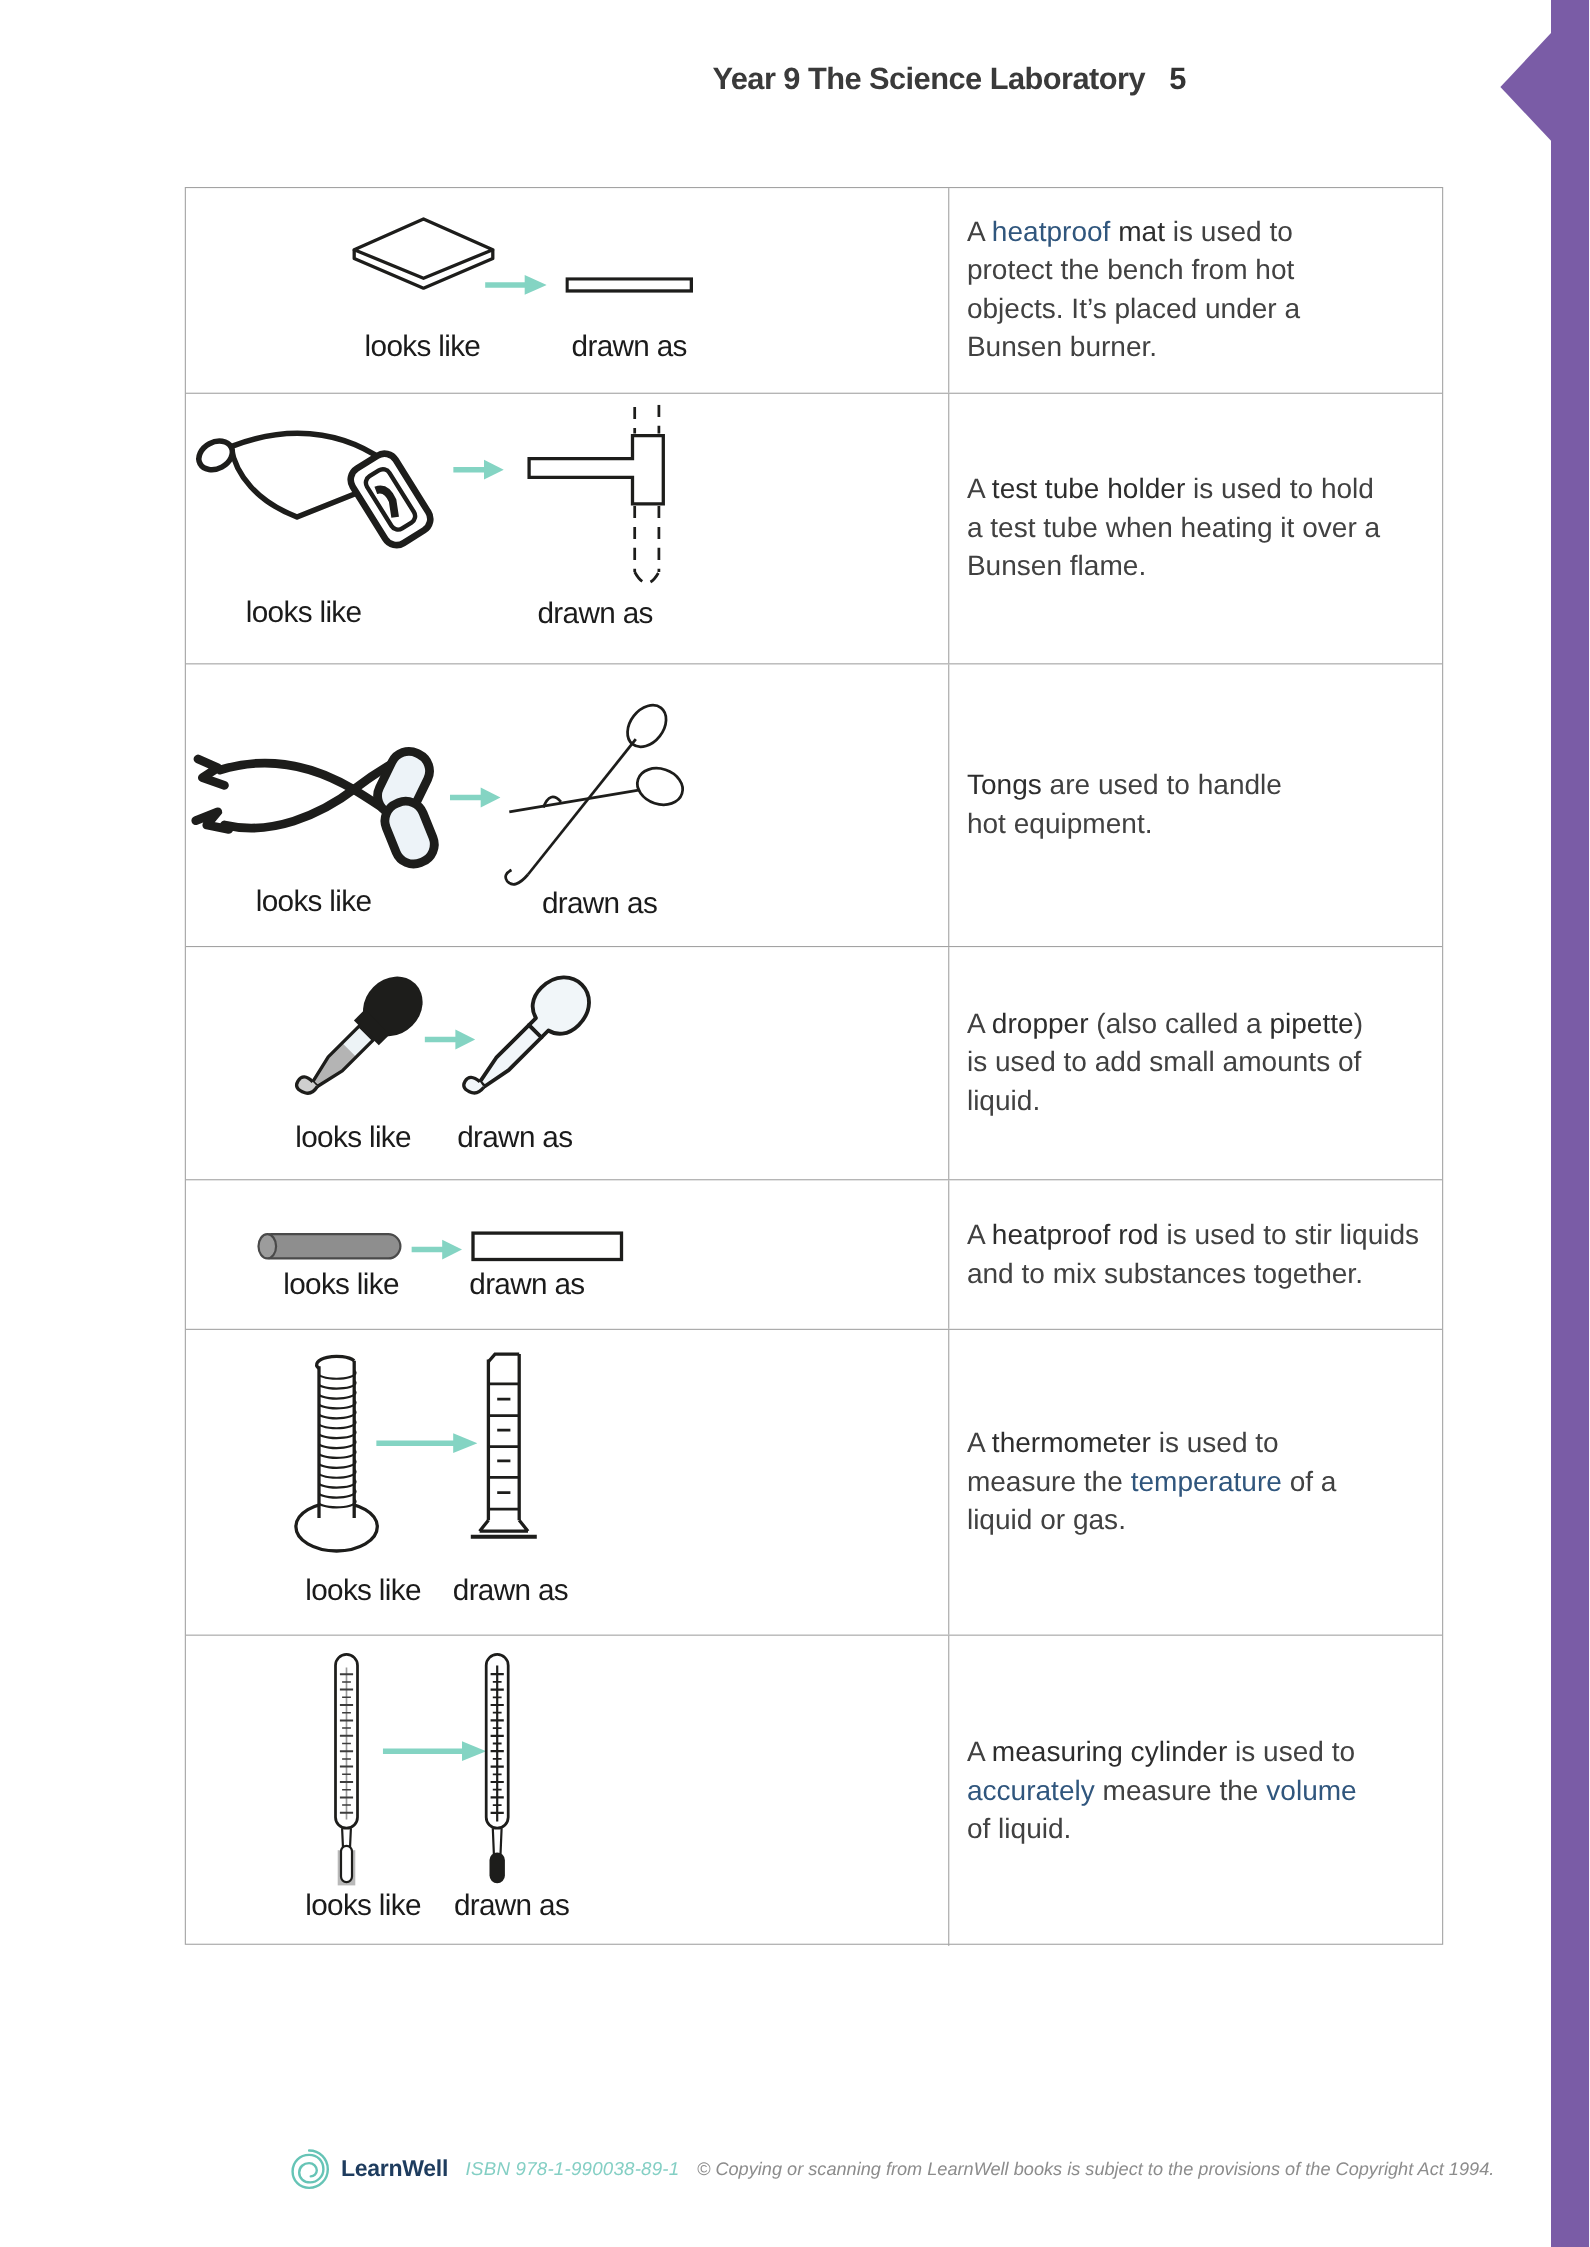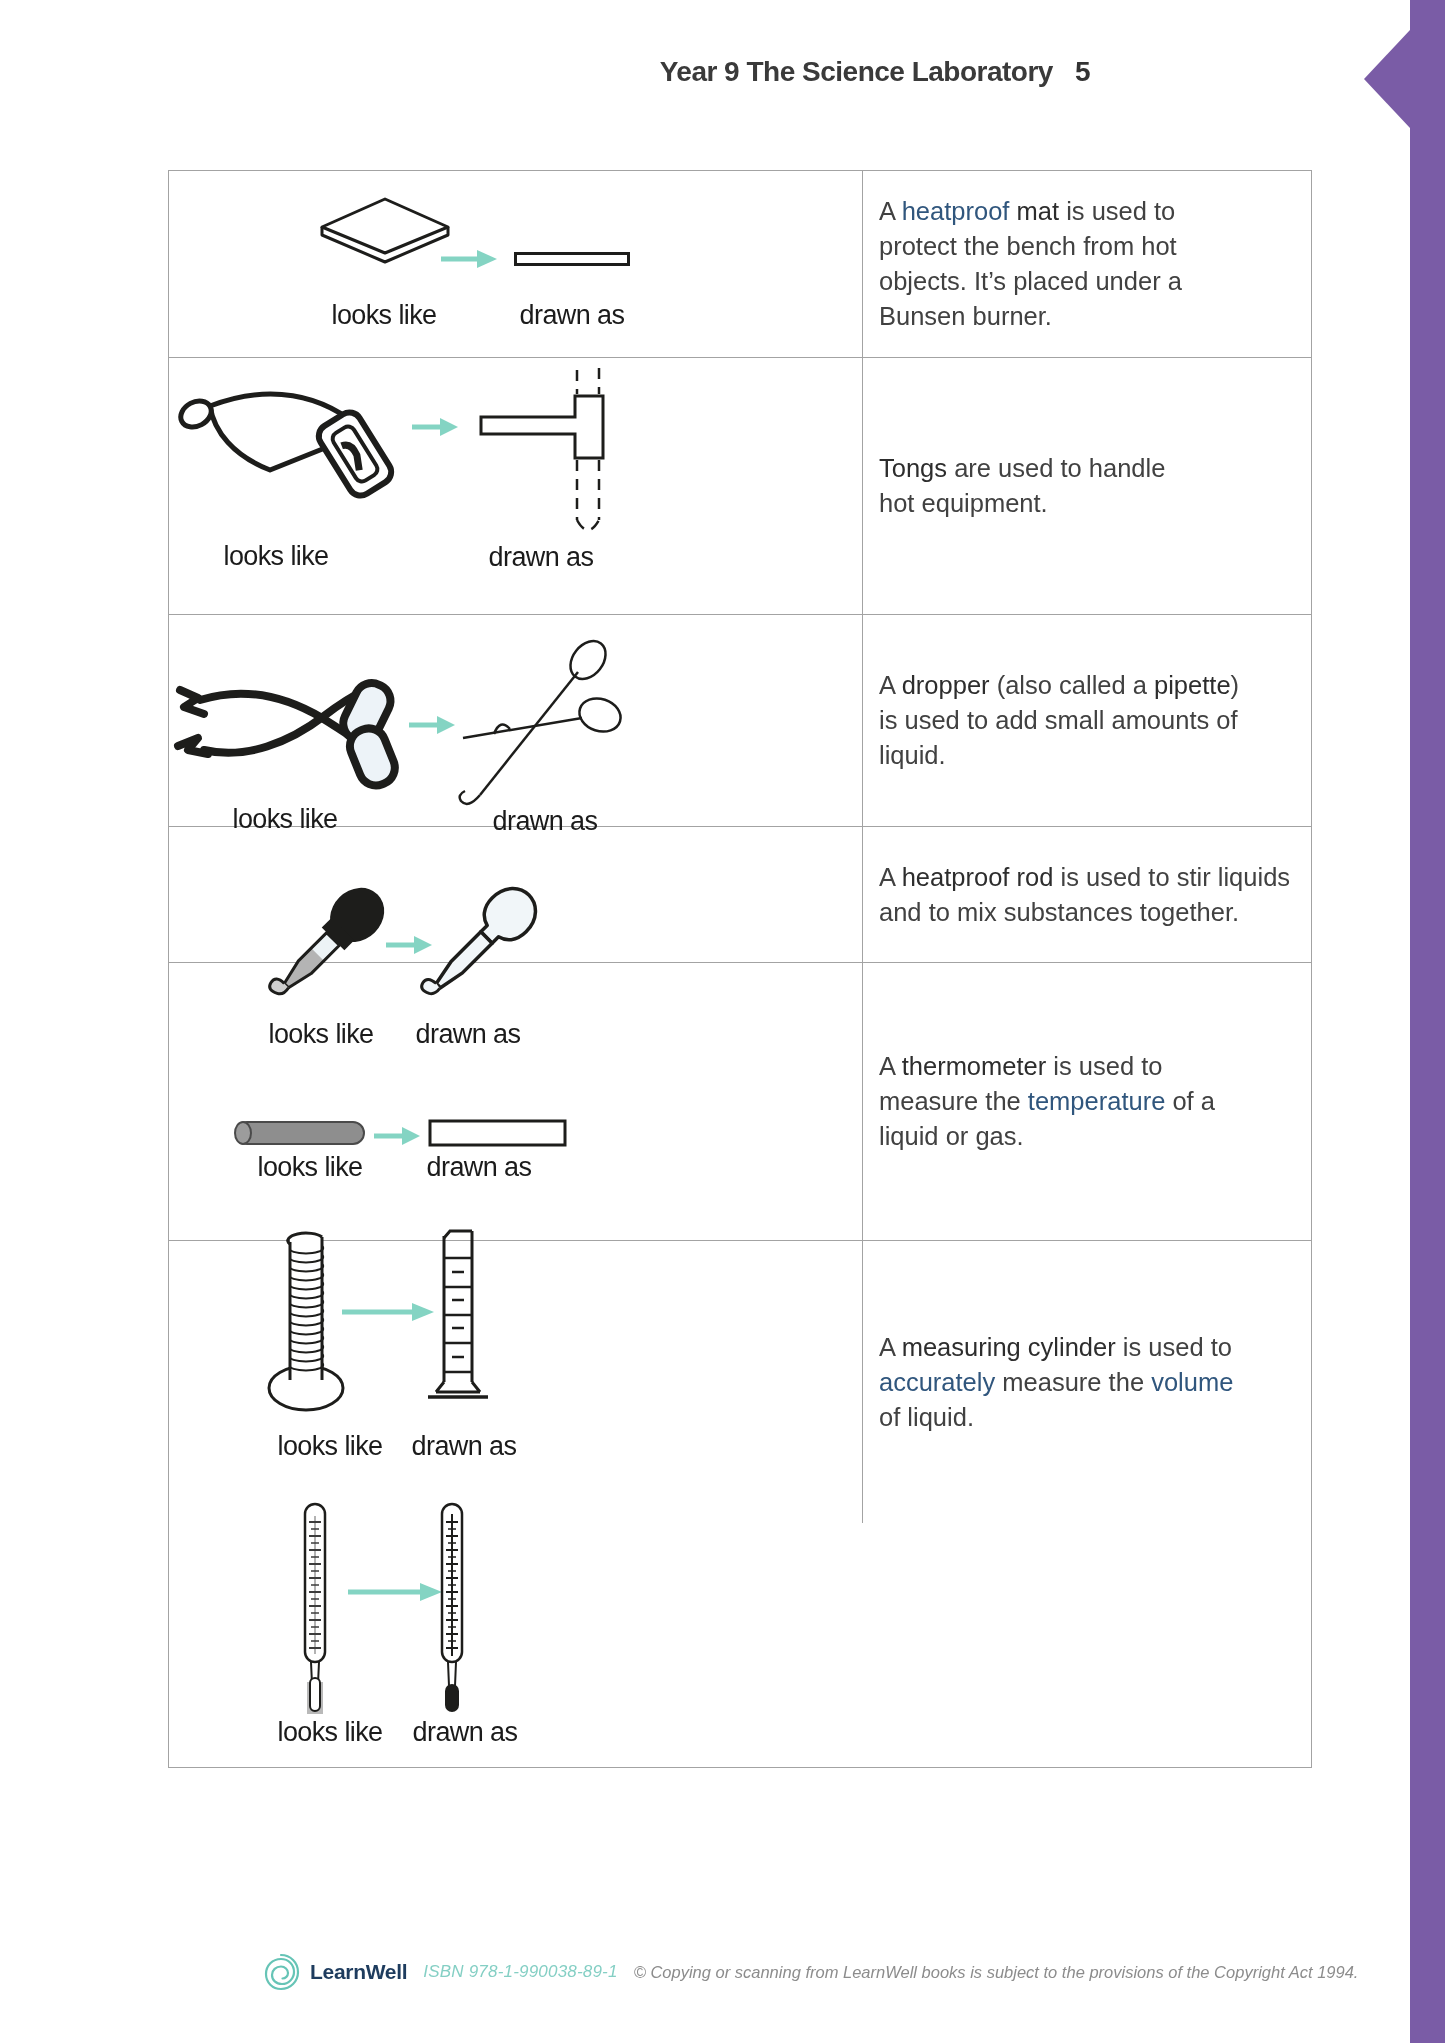--- a/index.html
+++ b/index.html
@@ -1,19 +1,19 @@
 <!DOCTYPE html>
 <html><head>
 <meta charset="utf-8">
 <style>
   html,body{margin:0;padding:0;background:#fff;}
   .page{position:relative;width:1445px;height:2043px;background:#fff;overflow:hidden;
         font-family:"Liberation Sans", sans-serif;}
   .hdr{position:absolute;top:56px;left:0;width:1078px;text-align:right;
-       font-size:28px;font-weight:600;color:#3a3a3a;letter-spacing:-0.5px;margin-left:12px;}
+       font-size:28px;font-weight:600;color:#3a3a3a;letter-spacing:-0.5px;}
   .hdr .pg{margin-left:22px;font-weight:700;color:#333;}
   .tbl{position:absolute;left:168px;top:170px;width:1144px;height:1598px;
        border:1.5px solid #a3a3a3;box-sizing:border-box;}
   .row{box-sizing:border-box;border-bottom:1.5px solid #a3a3a3;display:flex;width:100%;}
   .row:last-child{border-bottom:none;}
   .cell-l{width:694px;border-right:1.5px solid #a3a3a3;box-sizing:border-box;}
   .cell-r{flex:1;display:flex;align-items:center;padding:8px 14px 8px 16px;box-sizing:border-box;}
   .desc{font-size:25.5px;line-height:35px;color:#414141;margin:0;}
   .desc b{color:#2d2d2d;font-weight:400;}
   .desc b.blu{color:#30567d;}
@@ -39,20 +39,26 @@
     <polygon points="50,30 4,79 50,128" fill="#7a5ca6"></polygon>
   </svg>
 
   <div class="tbl">
     <div class="row" style="height:187px">
       <div class="cell-l"></div>
       <div class="cell-r">
         <p class="desc"><span>A </span><b class="blu">heatproof</b><span> </span><b>mat</b><span> is used to</span><br><span>protect the bench from hot</span><br><span>objects. It’s placed under a</span><br><span>Bunsen burner.</span></p>
       </div>
     </div>
+    <div class="row" style="height:246px">
+      <div class="cell-l"></div>
+      <div class="cell-r">
+        <p class="desc"><span>A </span><b>test tube holder</b><span> is used to hold</span><br><span>a test tube when heating it over a</span><br><span>Bunsen flame.</span></p>
+      </div>
+    </div>
     <div class="row" style="height:257px">
       <div class="cell-l"></div>
       <div class="cell-r">
         <p class="desc"><b>Tongs</b><span> are used to handle</span><br><span>hot equipment.</span></p>
       </div>
     </div>
     <div class="row" style="height:212px">
       <div class="cell-l"></div>
       <div class="cell-r">
         <p class="desc"><span>A </span><b>dropper</b><span> (also called a </span><b>pipette</b><span>)</span><br><span>is used to add small amounts of</span><br><span>liquid.</span></p>

